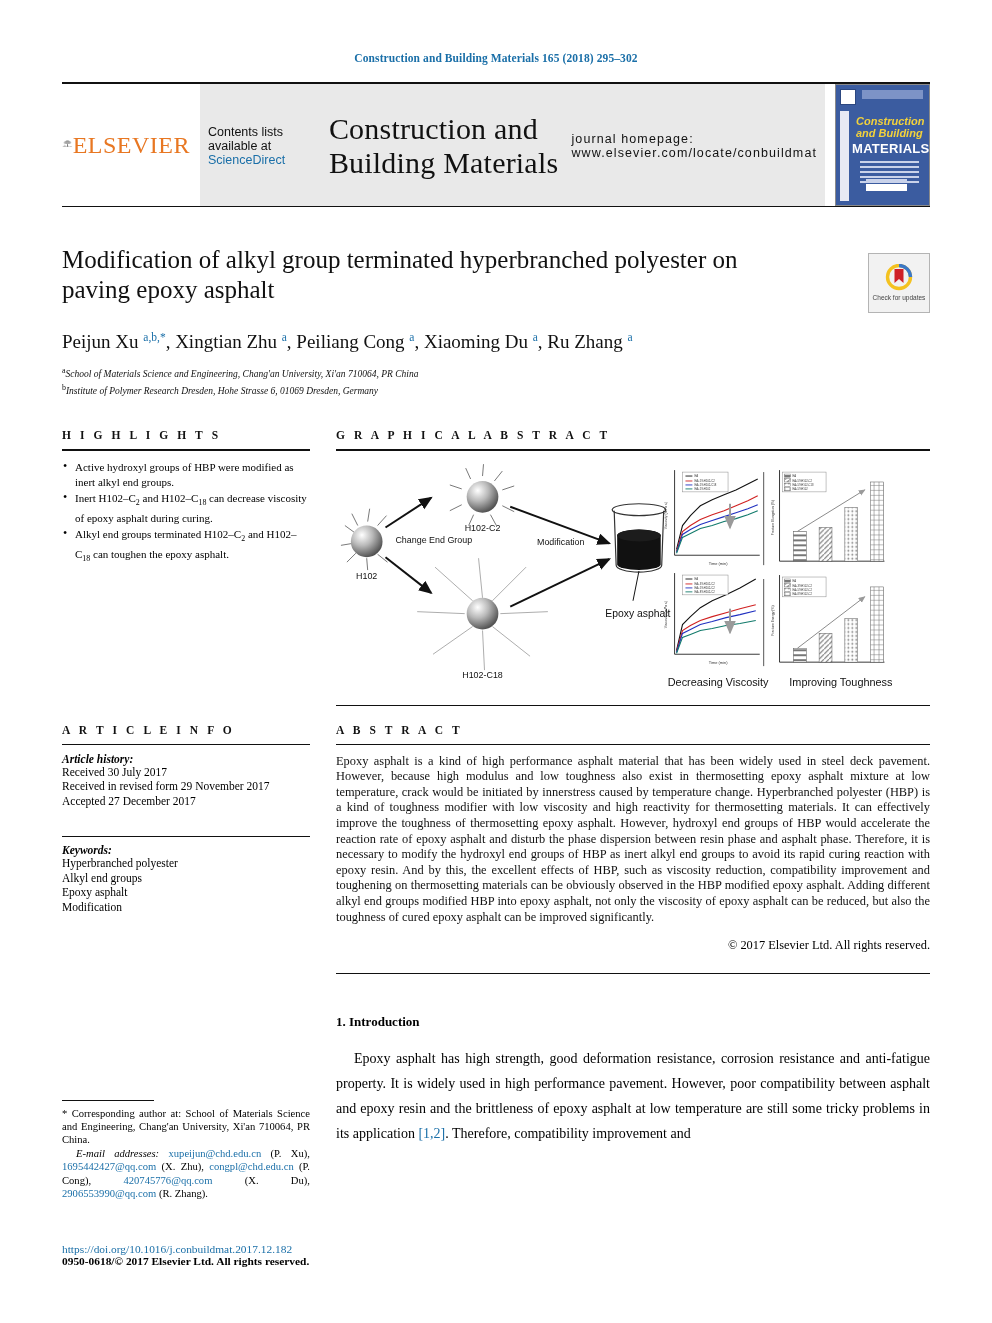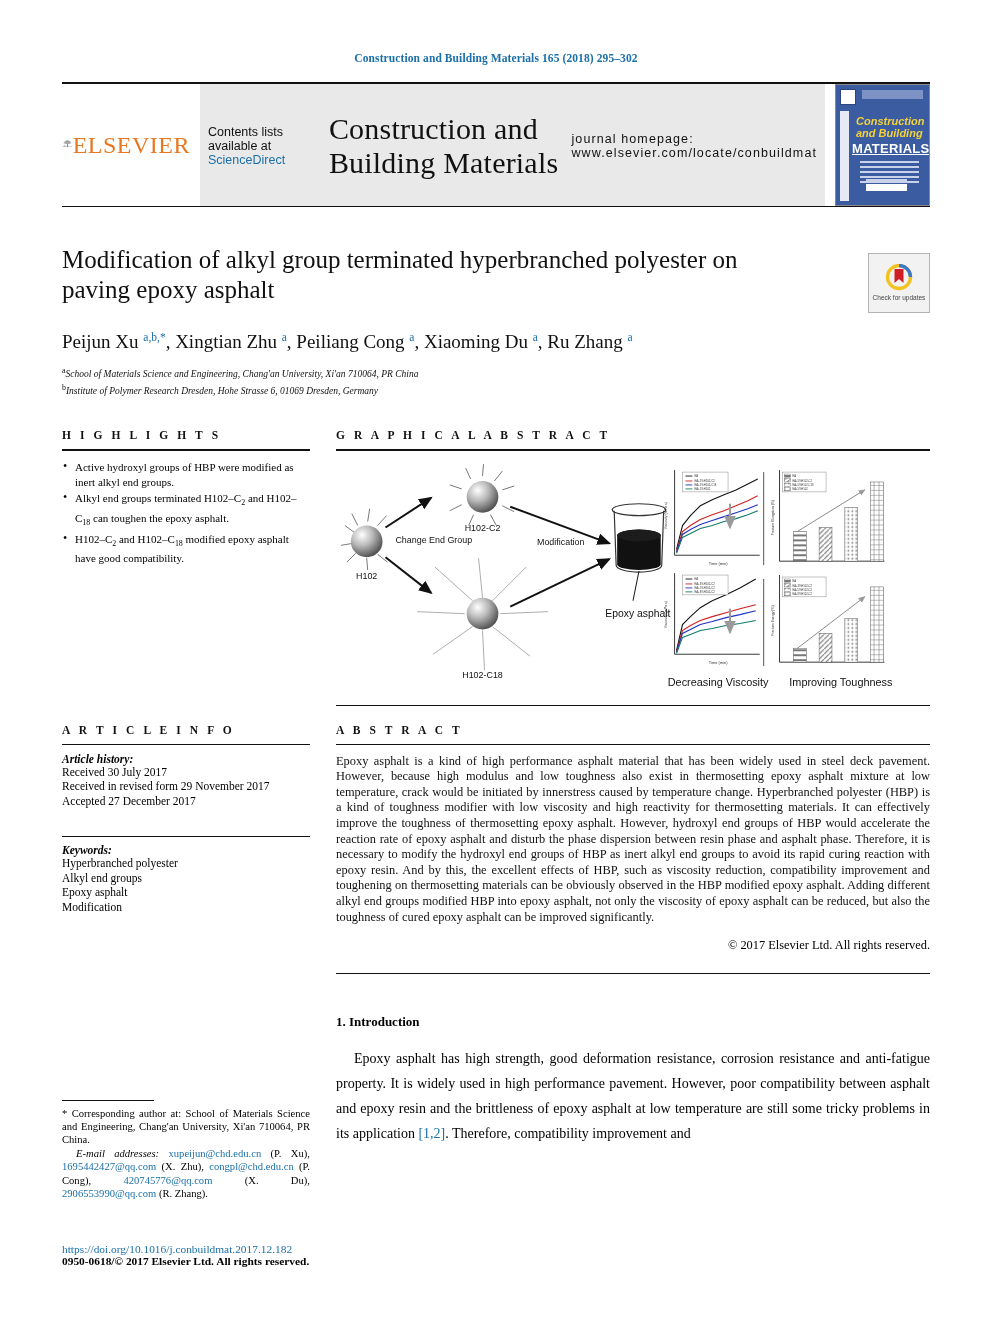--- a/index.html
+++ b/index.html
@@ -73,21 +73,21 @@
     border: 1px solid #8a8a8a;
     background: #3b5ca0;
     position: relative;
     overflow: hidden;
   }
   .cover-inner { position:absolute; inset:4px; }
   .cover-badge { width:16px; height:16px; background:#fff; border:1px solid #2c4780; }
   .cover-bar { position:absolute; left:22px; top:1px; right:2px; height:9px; background:#7d93c6; }
   .cover-sidebar { position:absolute; left:0; top:22px; bottom:0; width:9px; background:#e7e9f4; }
   .cover-t1 { position:absolute; left:16px; right:2px; top:26px; color:#f3d23b; font-family:"Liberation Sans", sans-serif; font-weight:bold; font-style:italic; font-size:11px; line-height:12px;}
-  .cover-t2 { position:absolute; left:12px; right:2px; top:52px; color:#ffffff; font-family:"Liberation Sans", sans-serif; font-weight:bold; font-size:13px; letter-spacing:.3px;text-decoration:underline;}
+  .cover-t2 { position:absolute; left:12px; right:2px; top:52px; color:#ffffff; font-family:"Liberation Sans", sans-serif; font-weight:bold; font-size:13px; letter-spacing:.3px;}
   .cover-sub { position:absolute; left:20px; right:6px; top:72px; }
   .cover-sub i { display:block; height:2px; background:#c9d2ea; margin-bottom:3px; }
   .cover-foot { position:absolute; left:26px; right:18px; bottom:10px; }
   .cover-foot i { display:block; height:2px; background:#c9d2ea; margin-bottom:3px;}
   .cover-foot b { display:block; height:7px; background:#ffffff; }
   .masthead-rule-bot { border-top: 1px solid #111; }
 
   
   .titleblock { padding-top: 38px; position: relative; }
   .paper-title {
@@ -248,22 +248,22 @@
       <div class="crossmark-txt">Check for updates</div>
     </div>
   </div>
 
   <div class="band">
     <div class="col-left">
       <div class="sechead">H I G H L I G H T S</div>
       <div class="rule-thick"></div>
       <ul class="hl">
           <li>Active hydroxyl groups of HBP were modified as inert alkyl end groups.</li>
+          <li>Inert H102–C<sub>2</sub> and H102–C<sub>18</sub> can decrease viscosity of epoxy asphalt during curing.</li>
           <li>Alkyl end groups terminated H102–C<sub>2</sub> and H102–C<sub>18</sub> can toughen the epoxy asphalt.</li>
-          <li>H102–C<sub>2</sub> and H102–C<sub>18</sub> modified epoxy asphalt have good compatibility.</li>
         </ul>
     </div>
 
     <div class="col-gap"></div>
 
     <div class="col-right">
       <div class="sechead">G R A P H I C A L   A B S T R A C T</div>
       <div class="rule-thick"></div>
 
       <div class="ga-wrap">

